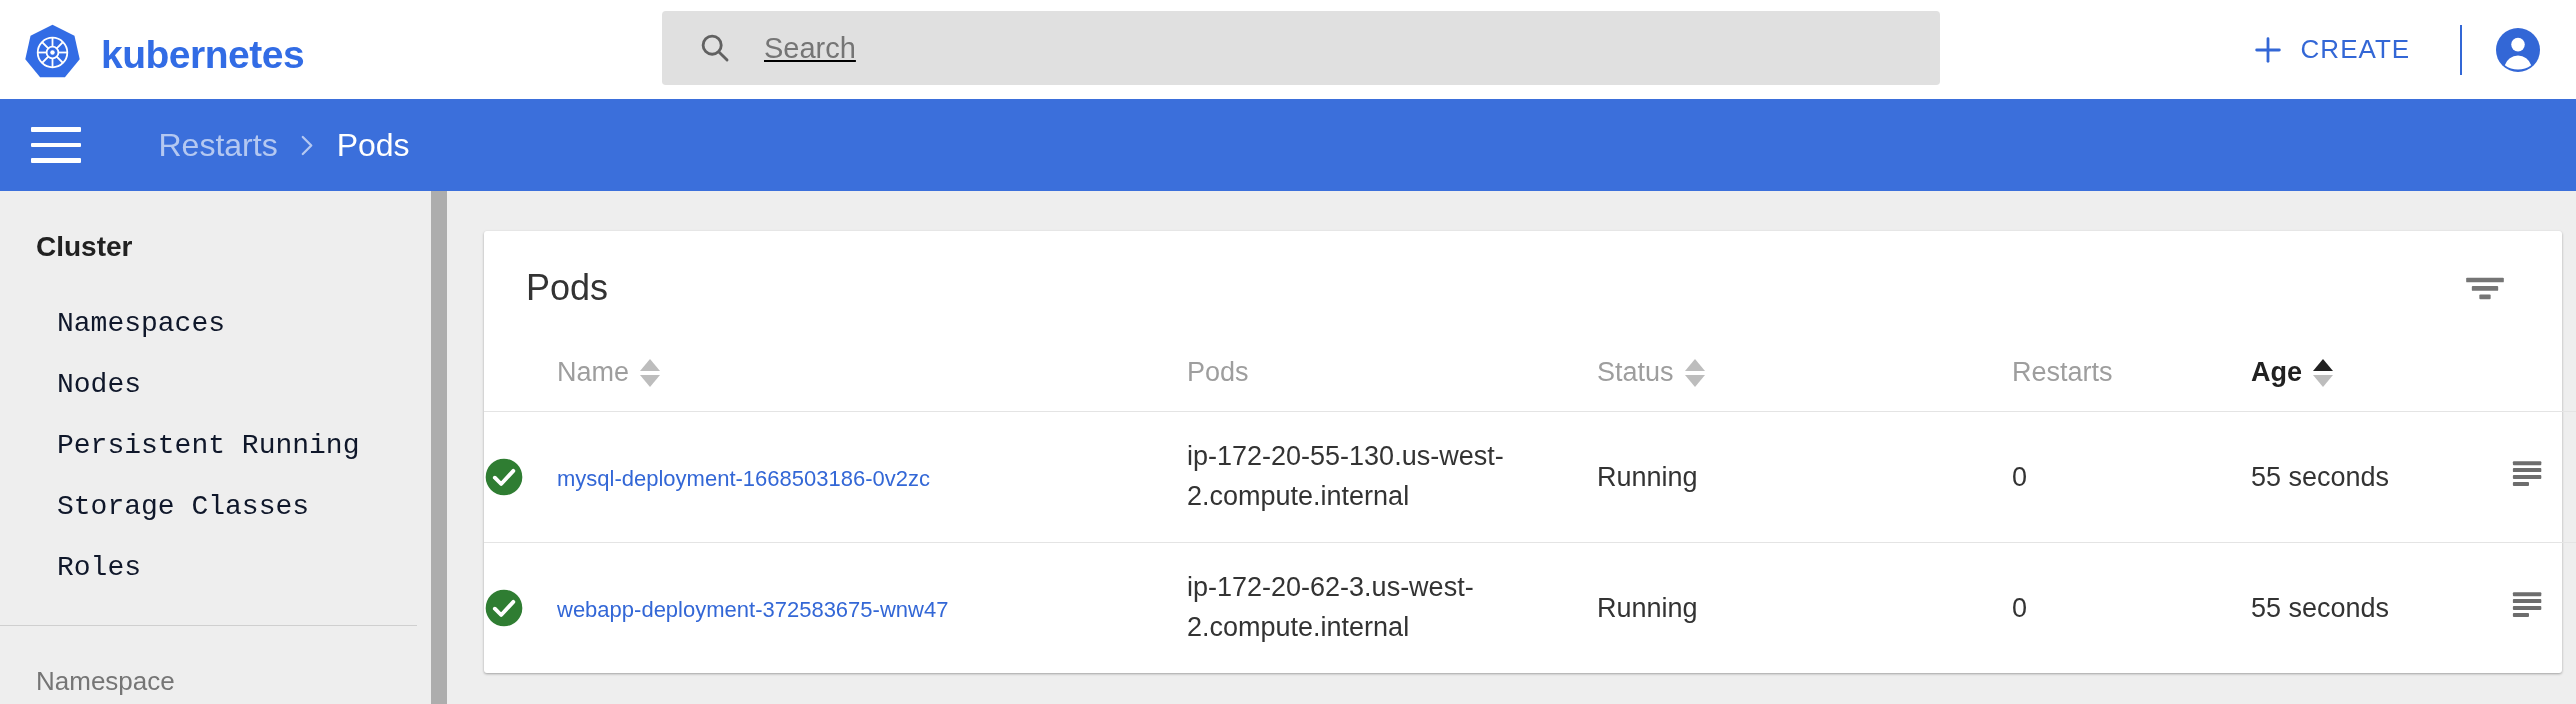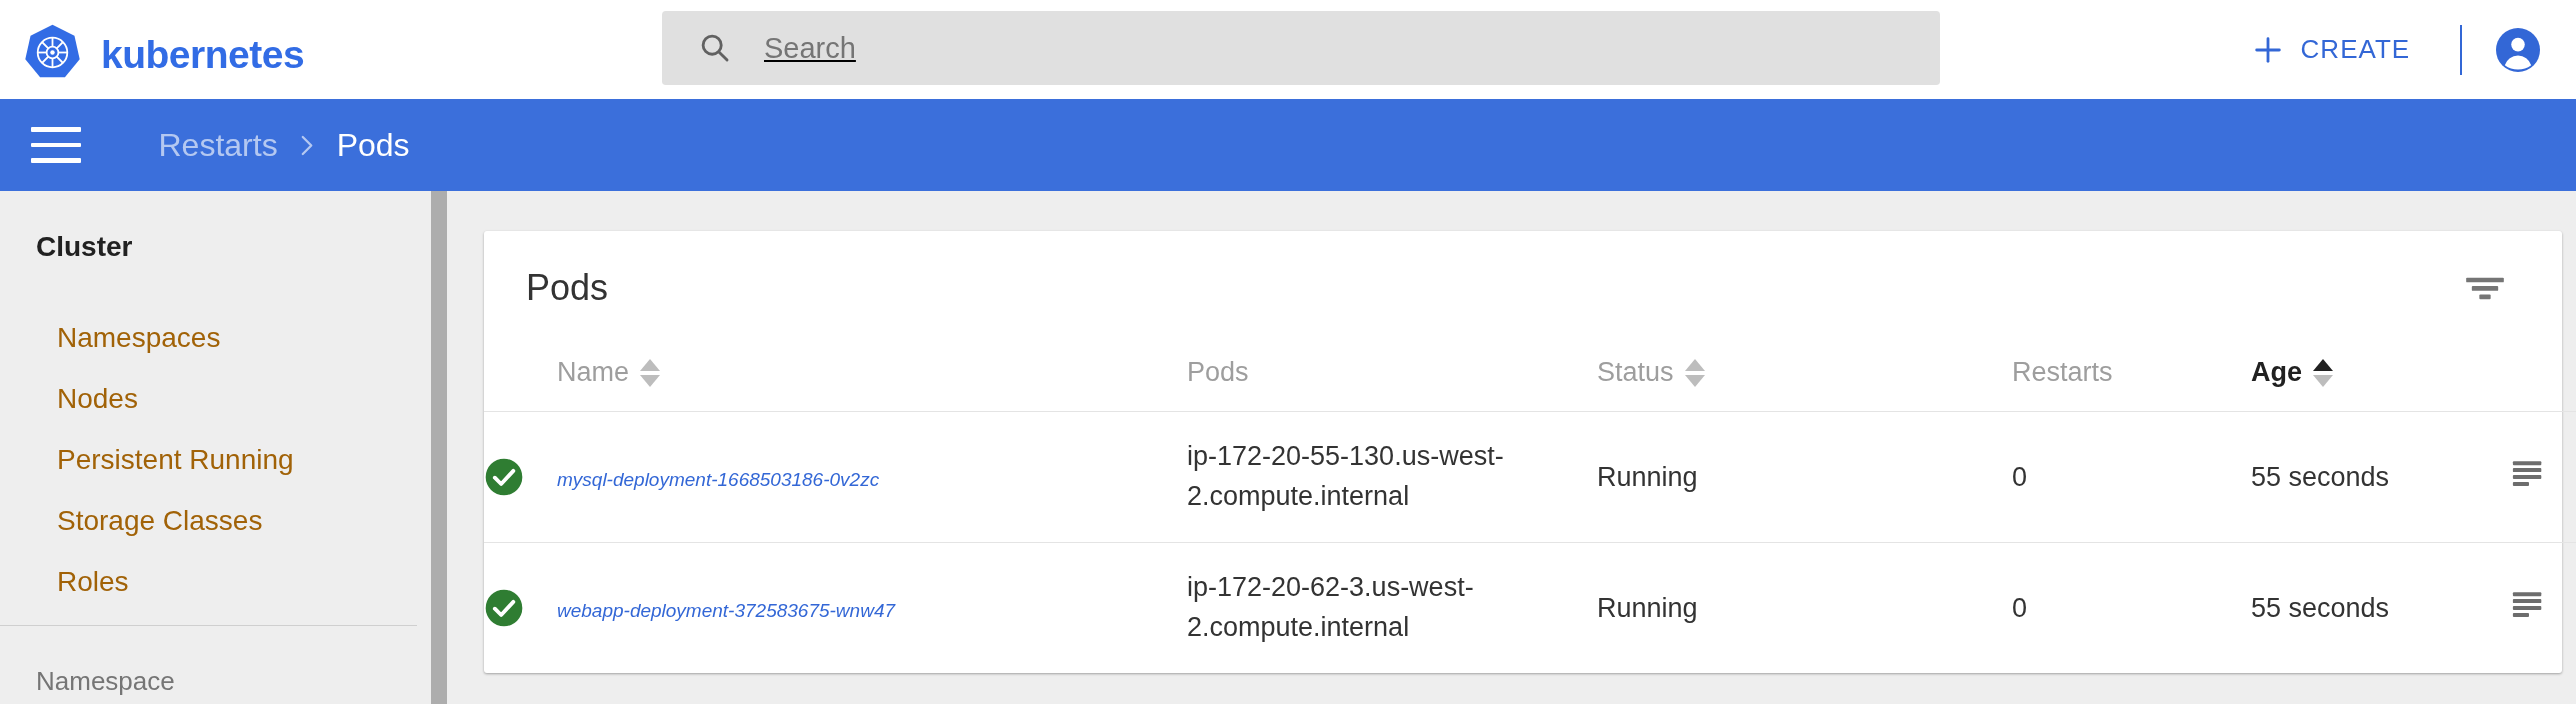--- a/index.html
+++ b/index.html
@@ -164,24 +164,25 @@
     font-weight: bold;
     color: #212121;
     padding: 42px 0 0 36px;
     line-height: 1;
   }
   .nav-list { margin-top: 32px; }
   .nav-item {
     padding: 0 0 0 57px;
     height: 61px;
     display: flex;
-    align-items: flex-end;
+    align-items: center;
     font-size: 28px;
-    color: #a16207;
-    cursor: pointer;
+    color: #0f172a;
+    cursor: pointer;
+    font-family: Liberation Mono, monospace;
   }
   .side-divider {
     margin-top: 27px;
     height: 1px;
     background: #cfcfcf;
     width: 417px;
   }
   .ns-label {
     padding: 40px 0 0 36px;
     font-size: 26px;
@@ -291,24 +292,23 @@
   .col-rest   { width: 239px; }
   .col-age    { width: 243px; }
   .col-act1   { width: 69px; }
   .col-act2   { width: 57px; }
 
   td.cell-icon { padding-left: 34px; }
   .status-ok { width: 40px; height: 40px; display: block; }
 
   .pod-link {
     color: #3367d6;
-    font-size: 19px;
+    font-size: 22px;
     text-decoration: none;
     cursor: pointer;
-    font-style: italic;
   }
 
   .node-cell {
     font-size: 27px;
     color: #333333;
     line-height: 1.48;
     word-break: break-word;
     padding-right: 38px;
   }
 

